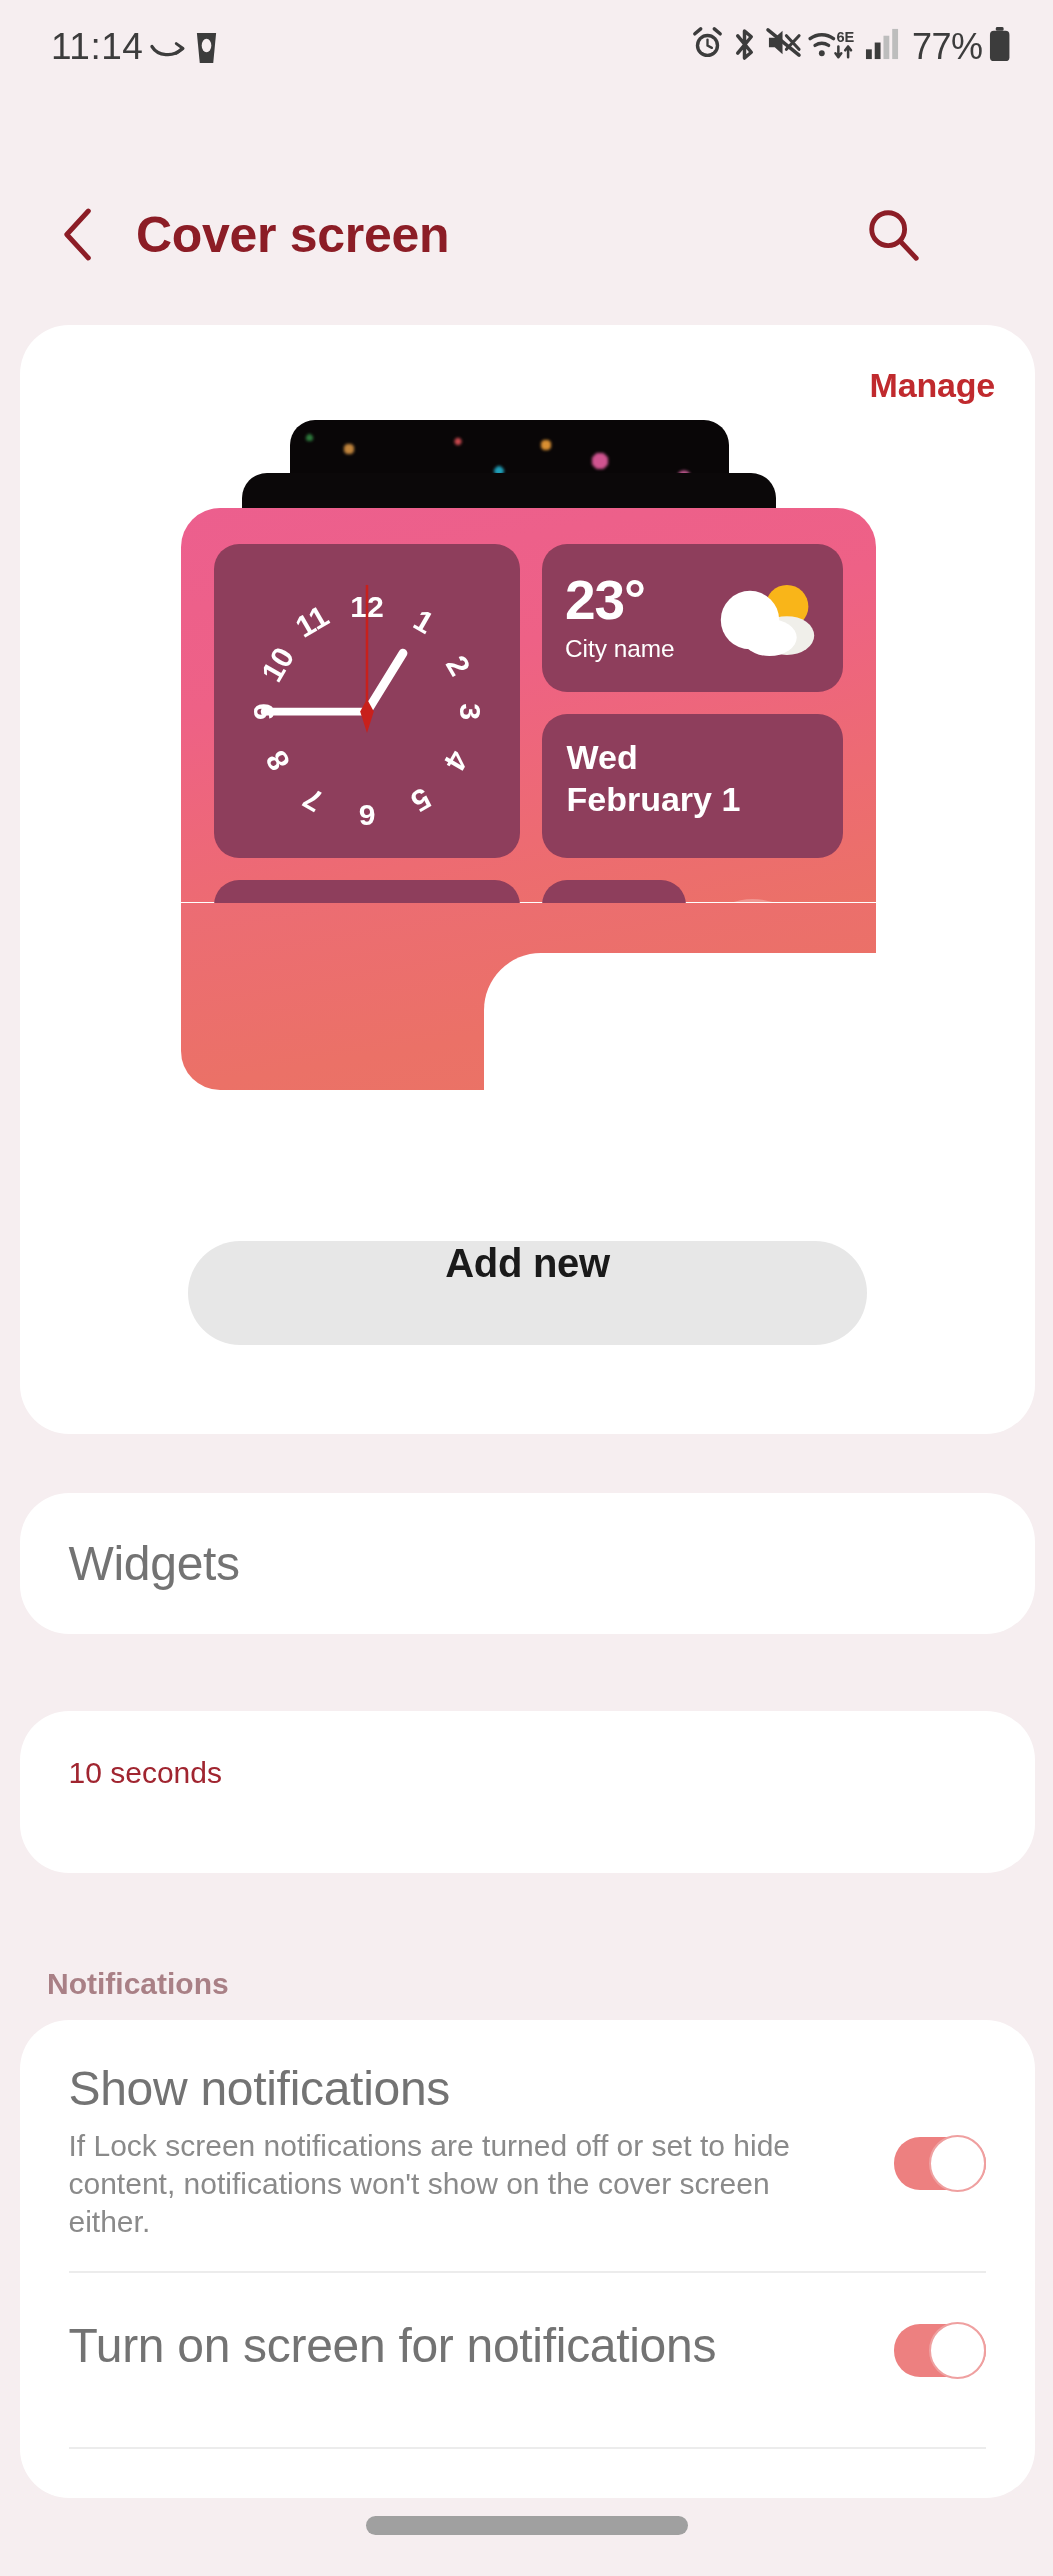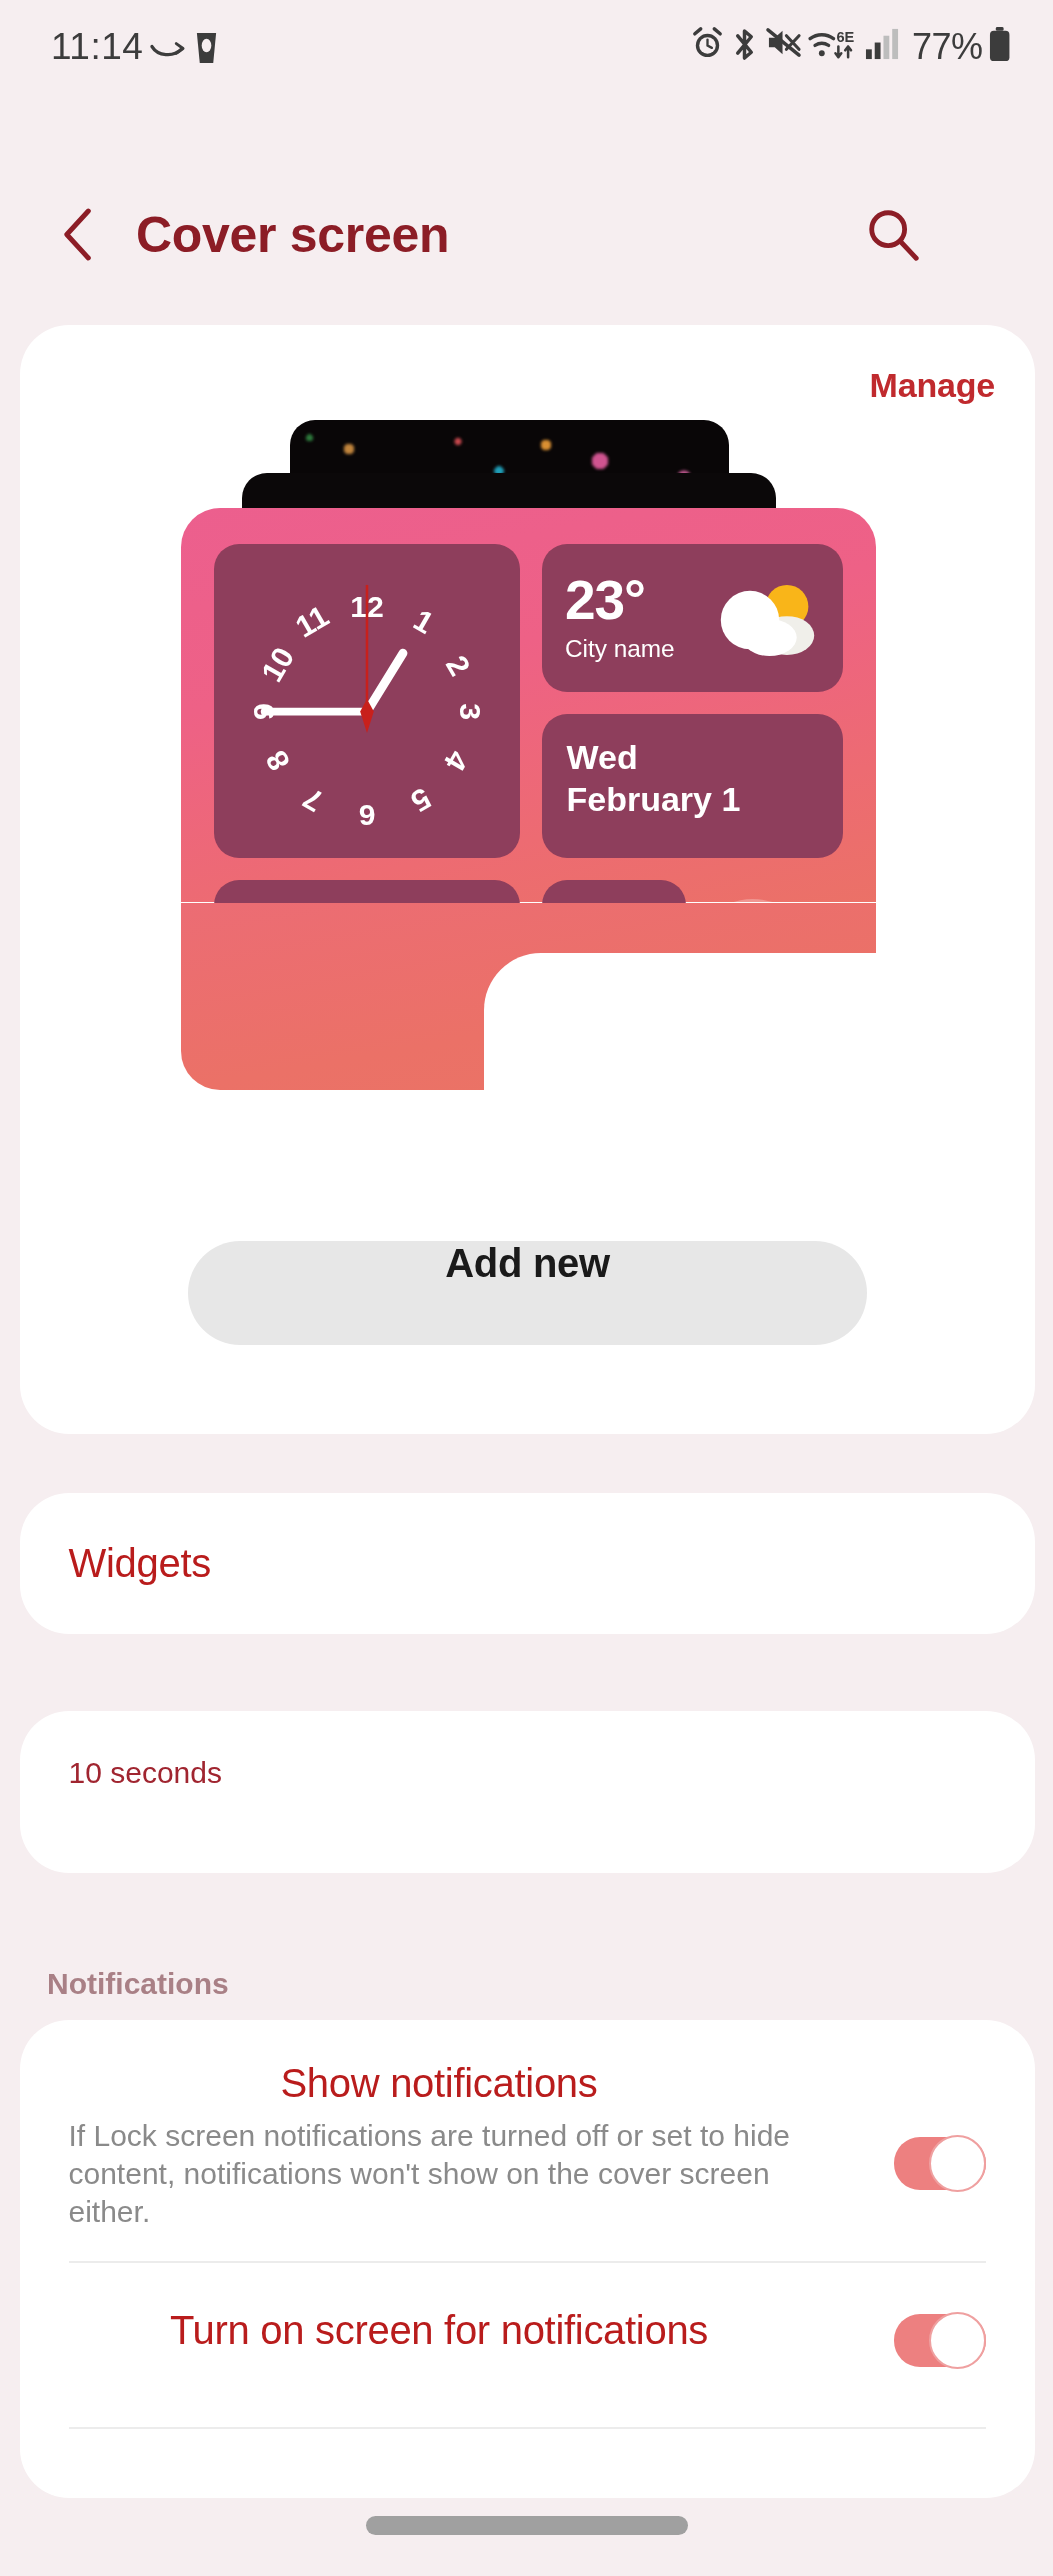--- a/index.html
+++ b/index.html
@@ -156,21 +156,21 @@
     background:#E7E7E7; display:flex; justify-content:center;
   }
   .add-new span { font-size:40px; color:#1A1A1A; font-weight:bold; letter-spacing:-0.3px; }
 
   
   .card {
     position:absolute; left:19.5px; width:1015px;
     background:#FFFFFF; border-radius:49px;
   }
   .card-widgets { top:1493px; height:141px; display:flex; align-items:center; padding:0 49px; }
-  .row-title { font-size:40px; color:#b91c1c; letter-spacing:-0.3px;text-align:center; }
+  .row-title { font-size:48px; color:#737373; letter-spacing:-0.3px; }
 
   .card-timeout { top:1711px; height:162px; padding:34px 49px 0 49px; }
   .row-sub { font-size:30px; color:#A02530; margin-top:10.7px; }
 
   .section-label {
     position:absolute; top:1967px; left:47px;
     font-size:30px; color:#A98086; font-weight:bold;
   }
 
   .card-notif { top:2020px; height:478px; padding:0 49px; }

